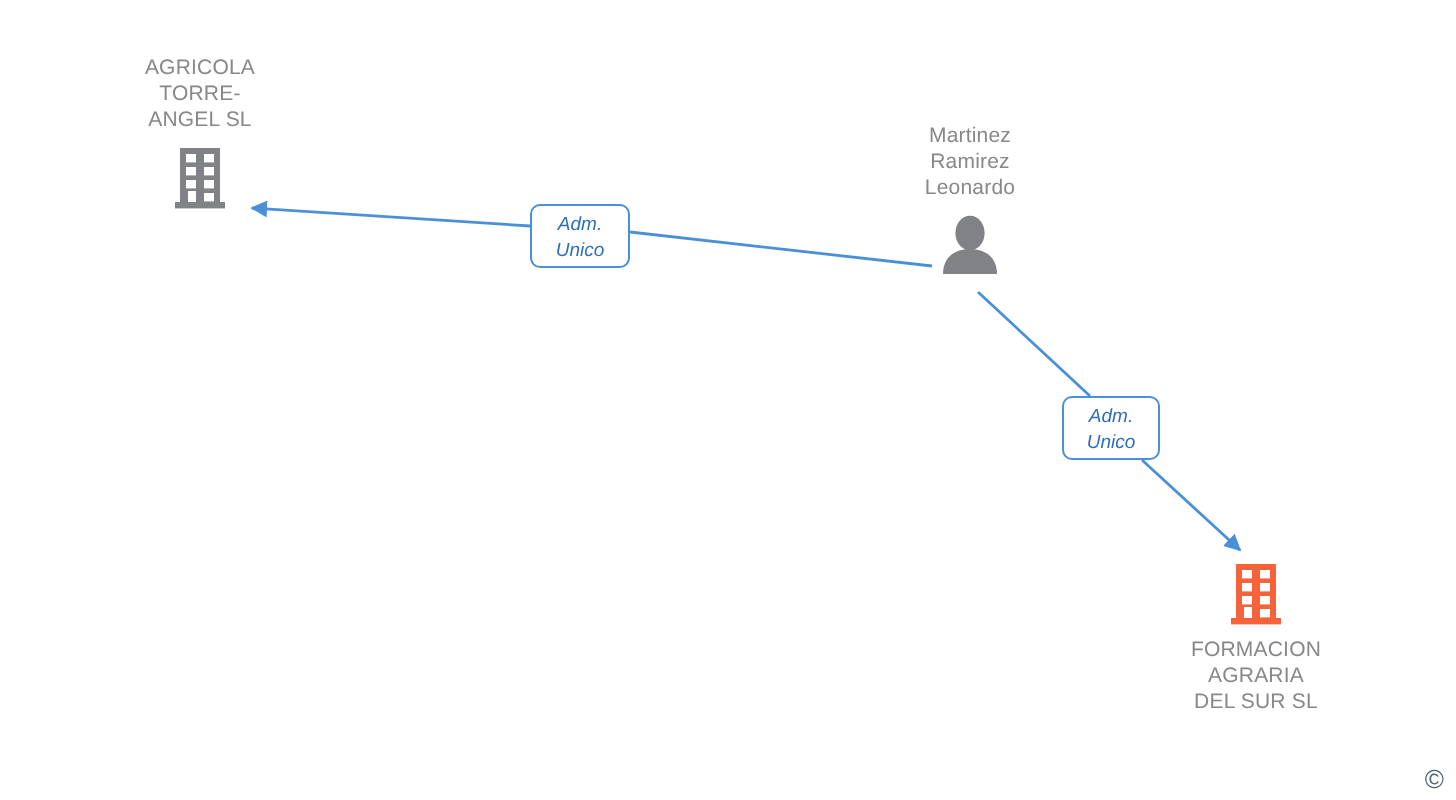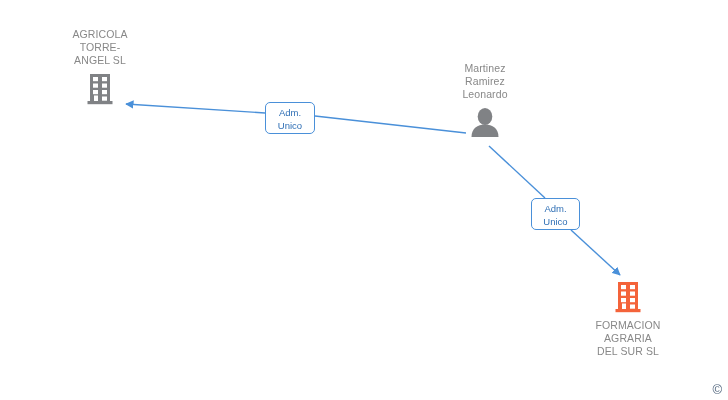--- a/index.html
+++ b/index.html
@@ -74,20 +74,21 @@
     box-sizing: border-box;
     border: 1px solid #4a90d9;
     border-radius: 5px;
     background: #ffffff;
     color: #2f6fb5;
     font-size: 9.5px;
     line-height: 13px;
     text-align: center;
     padding: 3px 4px 2px 4px;
     white-space: pre-line;
+    font-style: italic;
   }
   #edge-label-1 {
     left: 265px;
     top: 102px;
     width: 50px;
     height: 32px;
   }
   #edge-label-2 {
     left: 531px;
     top: 198px;

